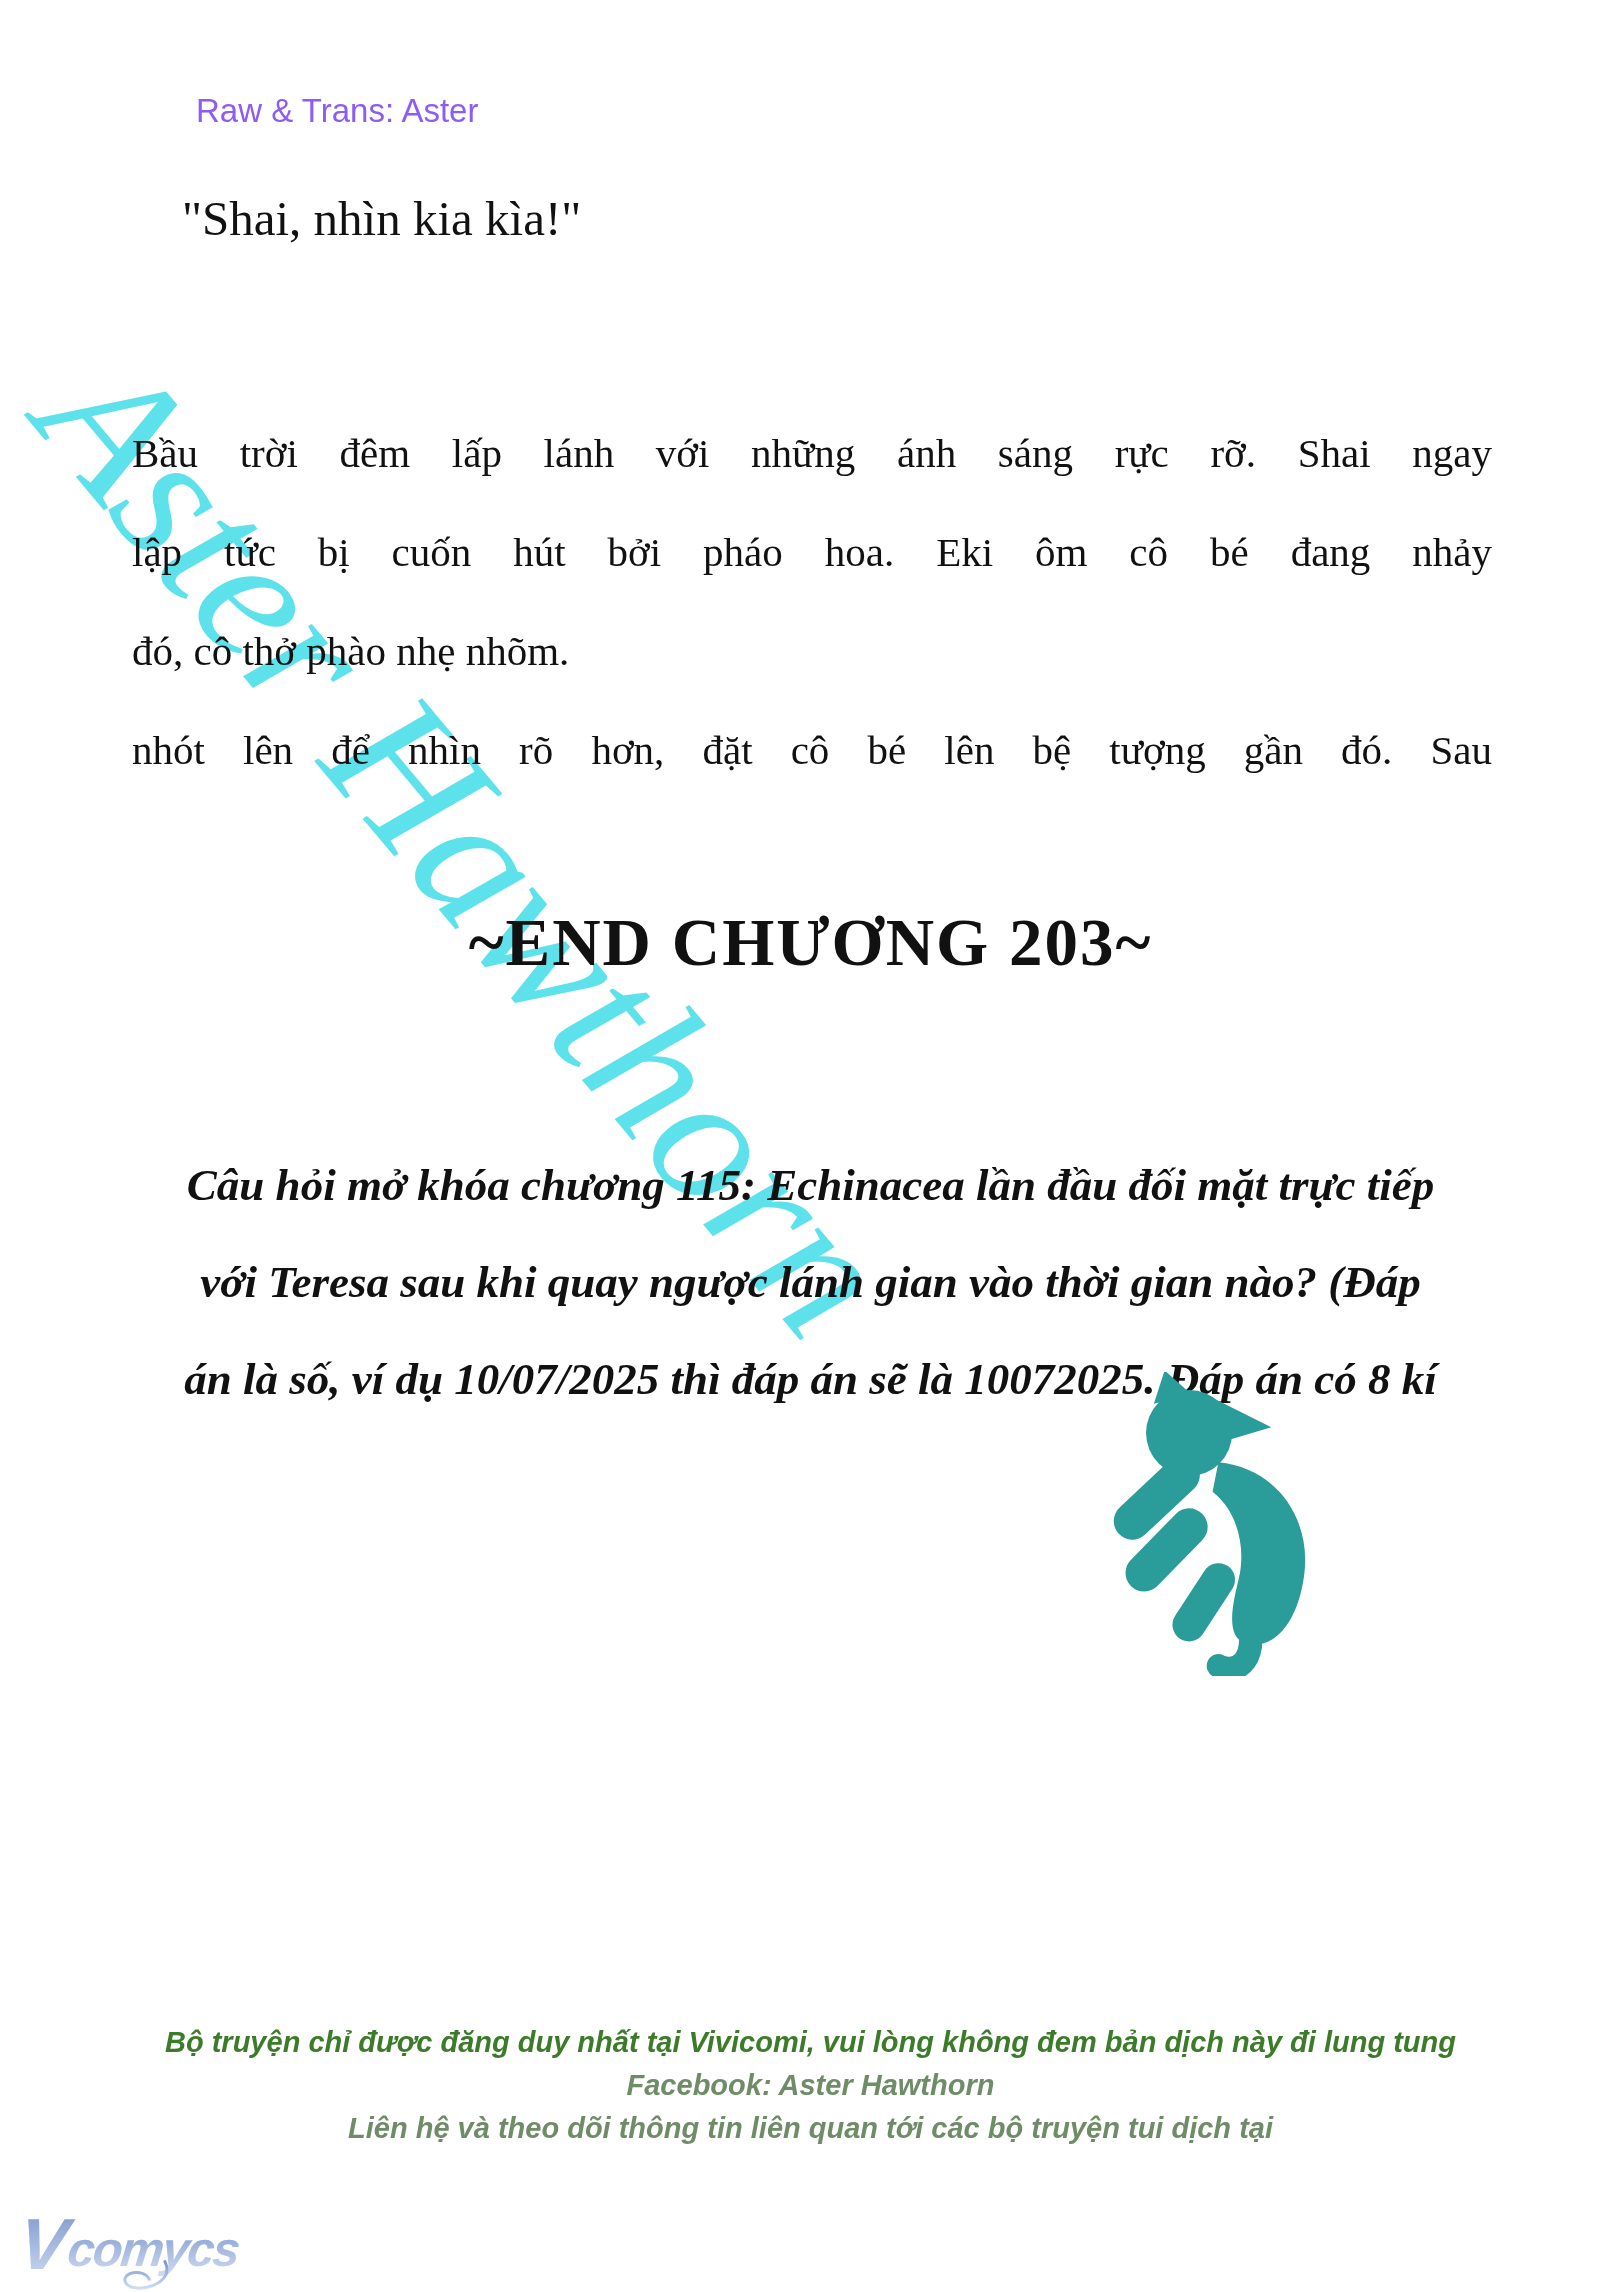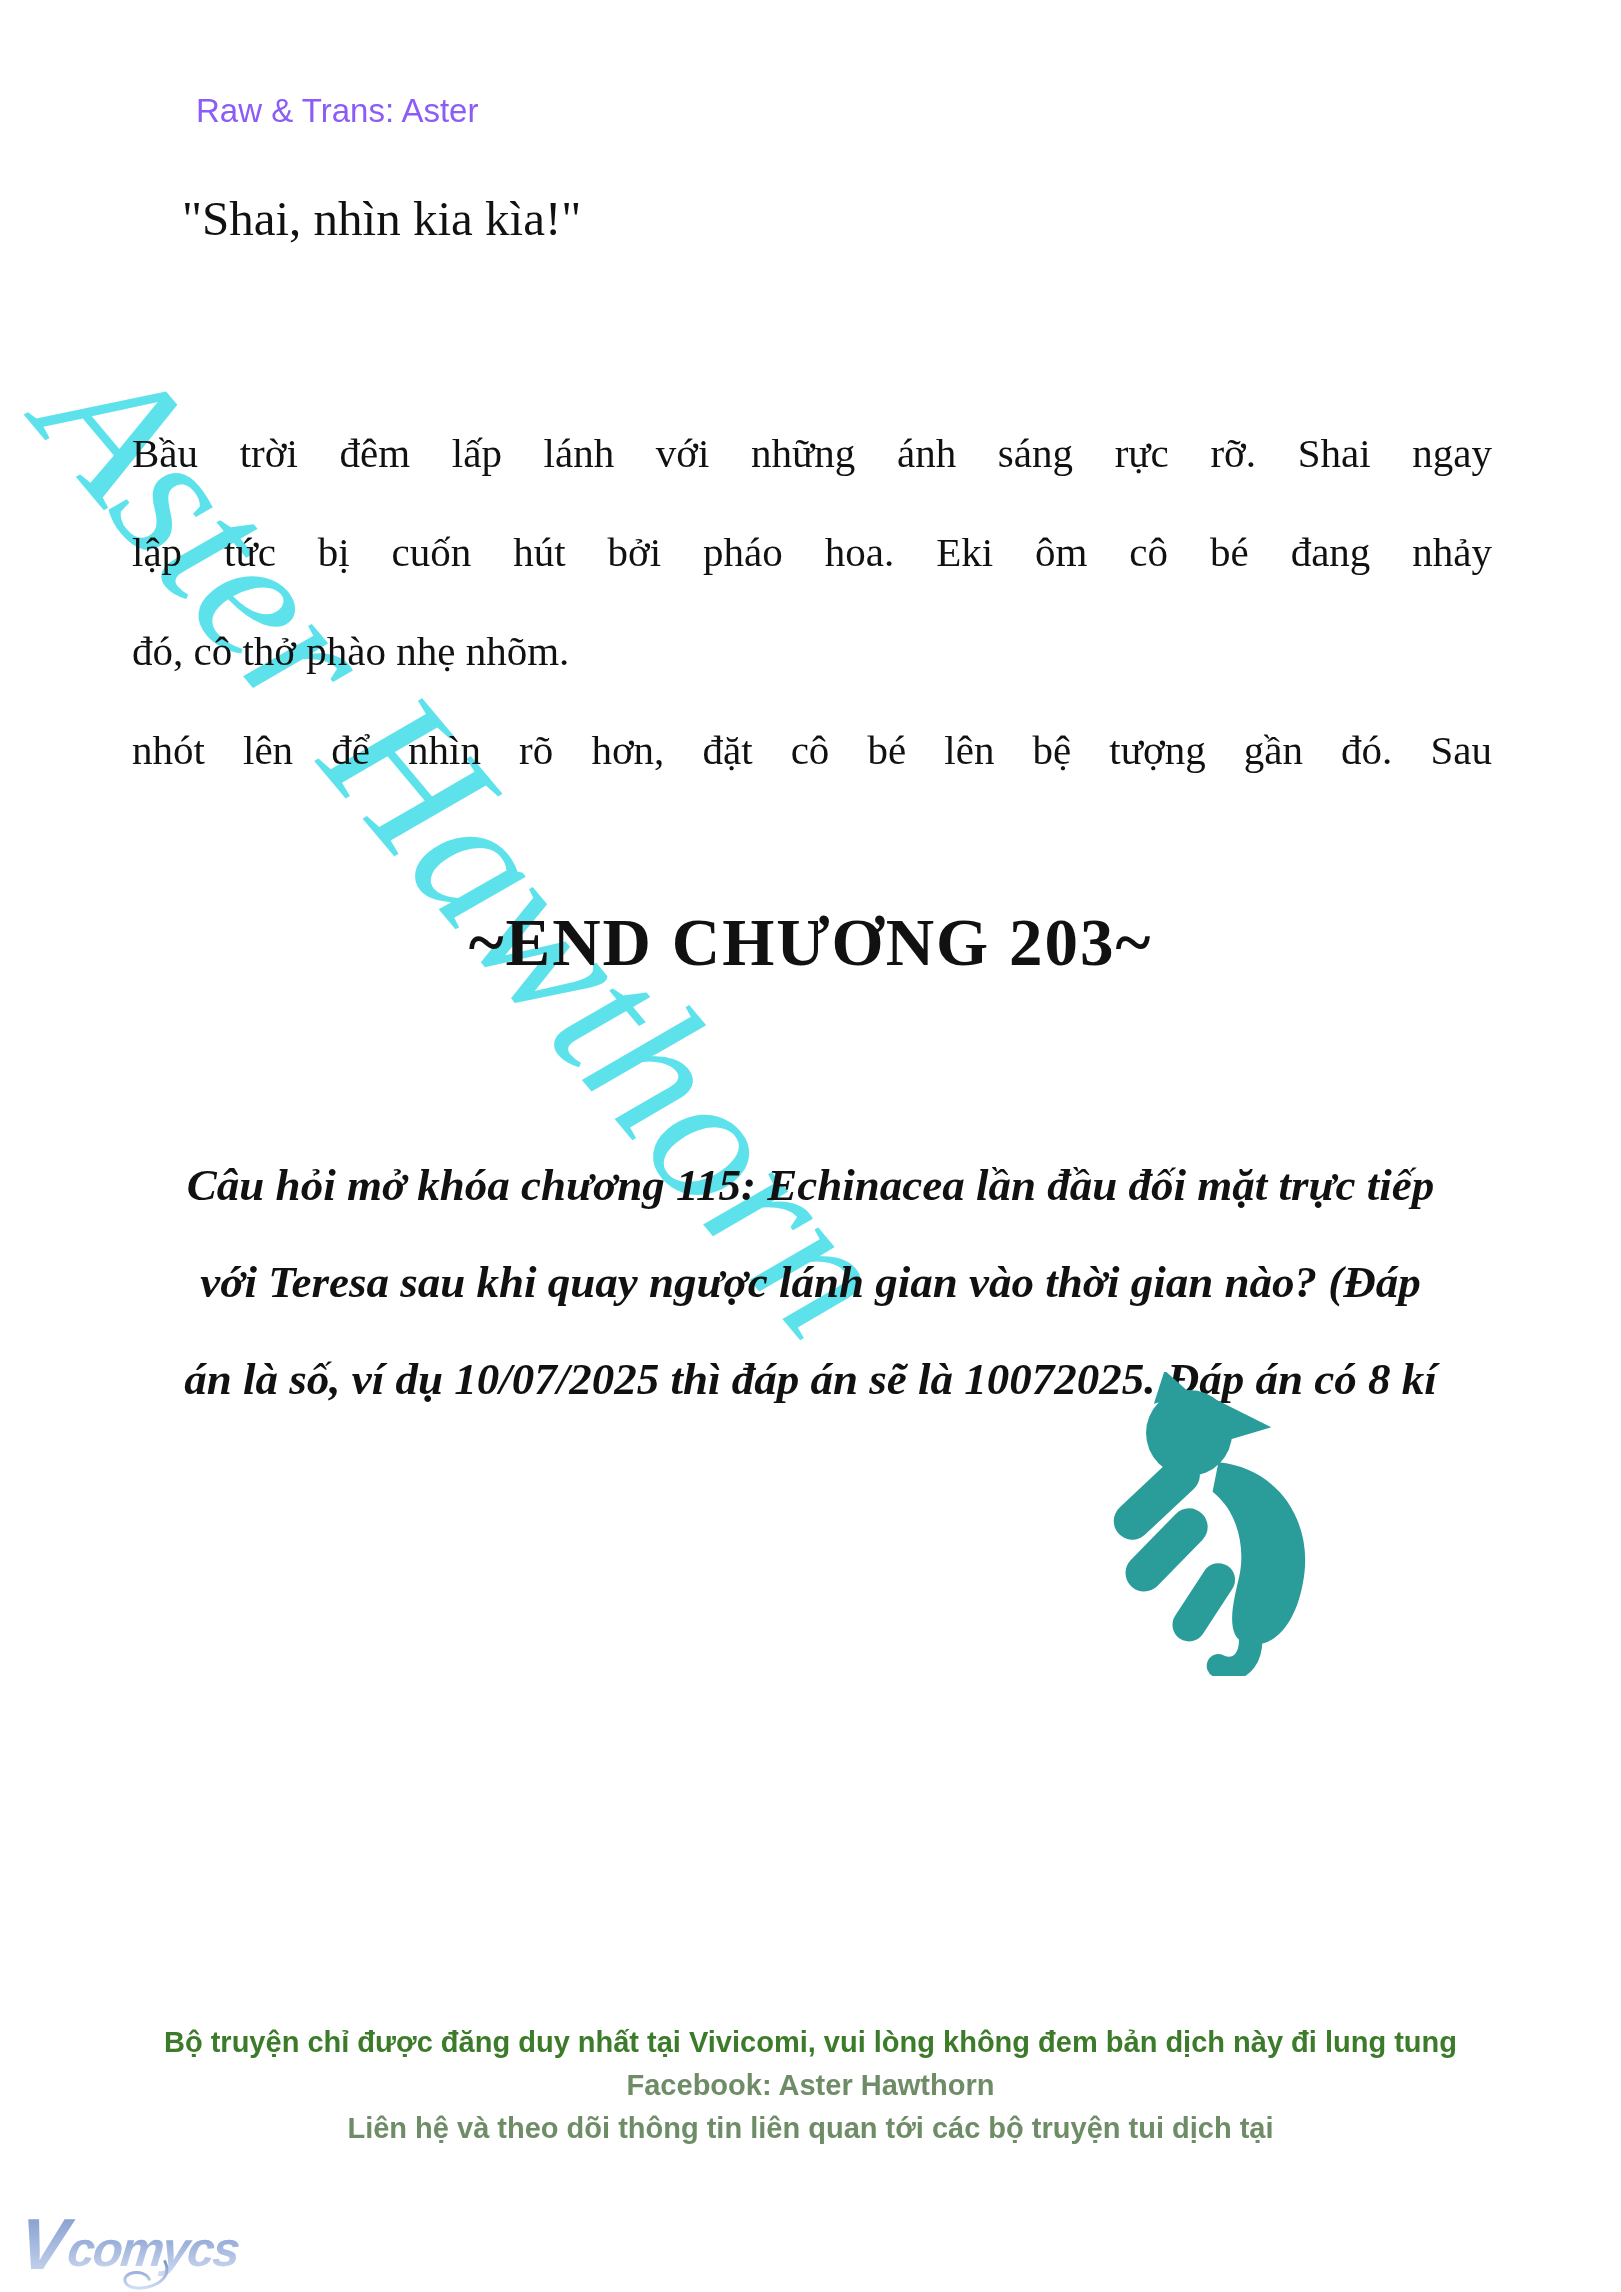--- a/index.html
+++ b/index.html
@@ -54,21 +54,21 @@
     font-weight:bold;font-style:italic;
     font-size:45px;line-height:97px;
   }
   .cat{left:1103px;top:1372px;width:225px;height:304px;}
   .cat .fillpart{fill:var(--cat-teal,#2a9c99);}
   .cat .strokepart{stroke:var(--cat-teal,#2a9c99);fill:none;stroke-linecap:round;}
   .footer{
     left:0;top:2021px;width:100%;
     text-align:center;
     font-family:"Liberation Sans","DejaVu Sans",sans-serif;
-    font-weight:bold;
+    font-weight:bold;font-style:italic;
     font-size:29px;line-height:43px;
   }
   .fline.green{color:var(--footer-green,#3c7b29);}
   .fline.grey{color:var(--footer-grey-green,#6e8d67);}
   .logo{left:17.6px;top:2201px;width:245px;height:90px;}
   .logo text{
     font-family:"Liberation Sans","DejaVu Sans",sans-serif;
     font-weight:bold;font-style:italic;
   }
 </style>

